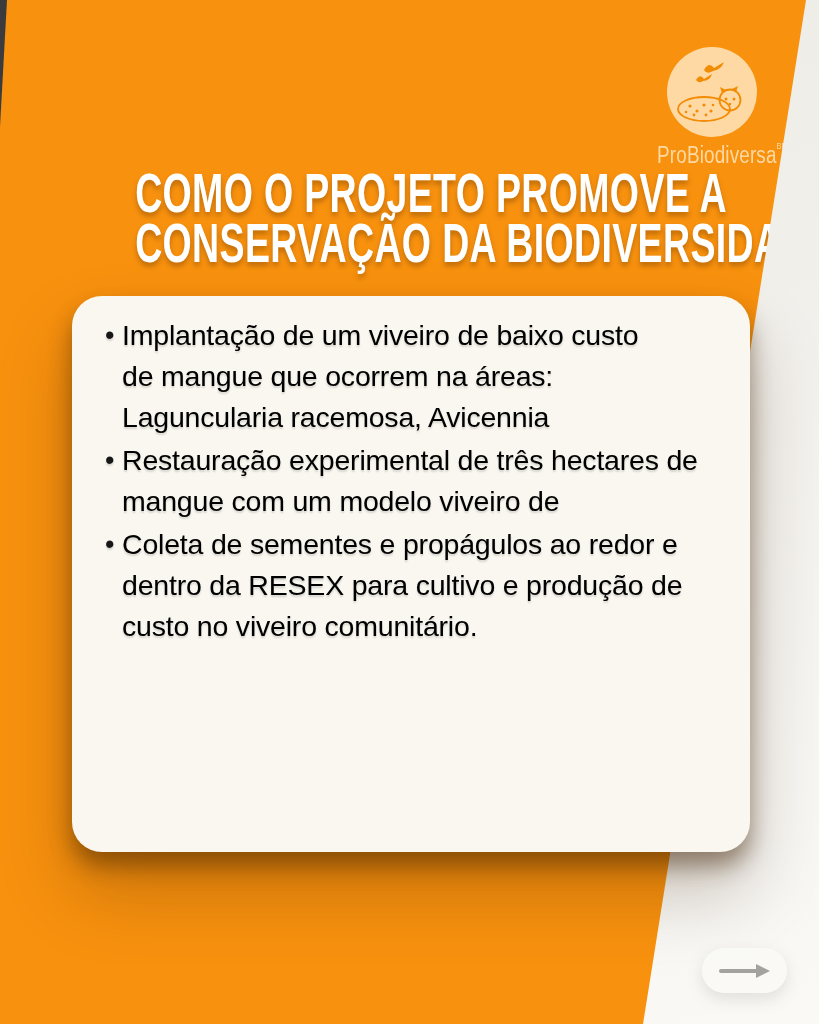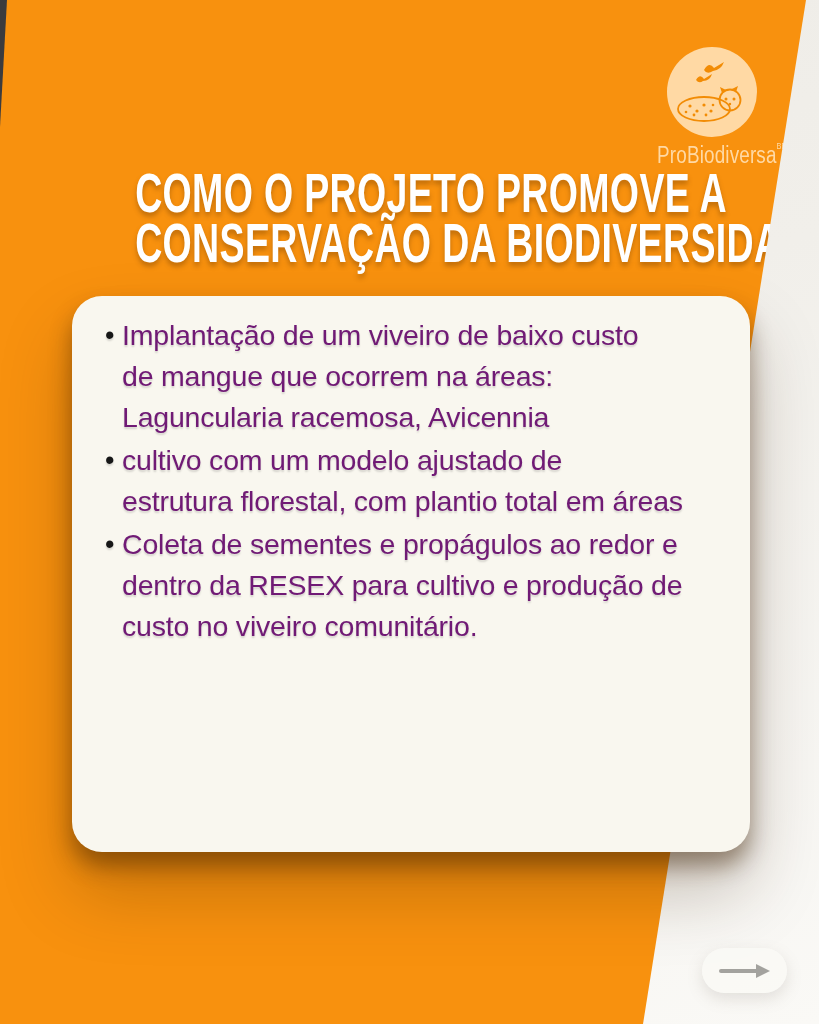--- a/index.html
+++ b/index.html
@@ -48,21 +48,21 @@
     box-shadow:0 14px 22px rgba(60,30,0,.45),0 40px 70px rgba(60,30,0,.25);
   }
   .bullets{padding:19px 28px 0 33px;}
   .bullet{display:flex;align-items:flex-start;margin-bottom:2px;}
   .dot{
     flex:none;width:17px;font-size:27px;line-height:41px;color:#171717;
     text-shadow:0 2px 2px rgba(0,0,0,.15);
   }
   .btext{flex:1;}
   .btext .line{
-    font-size:28.5px;line-height:41px;color:#701a75;letter-spacing:-.2px;
+    font-size:28.5px;line-height:41px;color:#000000;letter-spacing:-.2px;
     text-shadow:0 2px 2px rgba(0,0,0,.15);white-space:nowrap;
   }
   .btext .line.it{}
   
   .next-pill{
     position:absolute;left:702px;top:948px;width:85px;height:45px;
     border:none;border-radius:23px;cursor:pointer;
     background:rgba(250,249,245,.72);
     box-shadow:0 6px 16px rgba(120,112,100,.18);
     display:flex;align-items:center;justify-content:center;padding:0;
@@ -123,22 +123,22 @@
           <span class="dot">•</span>
           <div class="btext">
             <div class="line">Implantação de um viveiro de baixo custo</div>
             <div class="line">de mangue que ocorrem na áreas:</div>
             <div class="line it">Laguncularia racemosa, Avicennia</div>
           </div>
         </div>
         <div class="bullet">
           <span class="dot">•</span>
           <div class="btext">
-            <div class="line">cultivo com um modelo ajustado de</div>
-            <div class="line">estrutura florestal, com plantio total em áreas</div>
+            <div class="line">Restauração experimental de três hectares de</div>
+            <div class="line">mangue com um modelo viveiro de</div>
           </div>
         </div>
         <div class="bullet">
           <span class="dot">•</span>
           <div class="btext">
             <div class="line">Coleta de sementes e propágulos ao redor e</div>
             <div class="line">dentro da RESEX para cultivo e produção de</div>
             <div class="line">custo no viveiro comunitário.</div>
           </div>
         </div>

